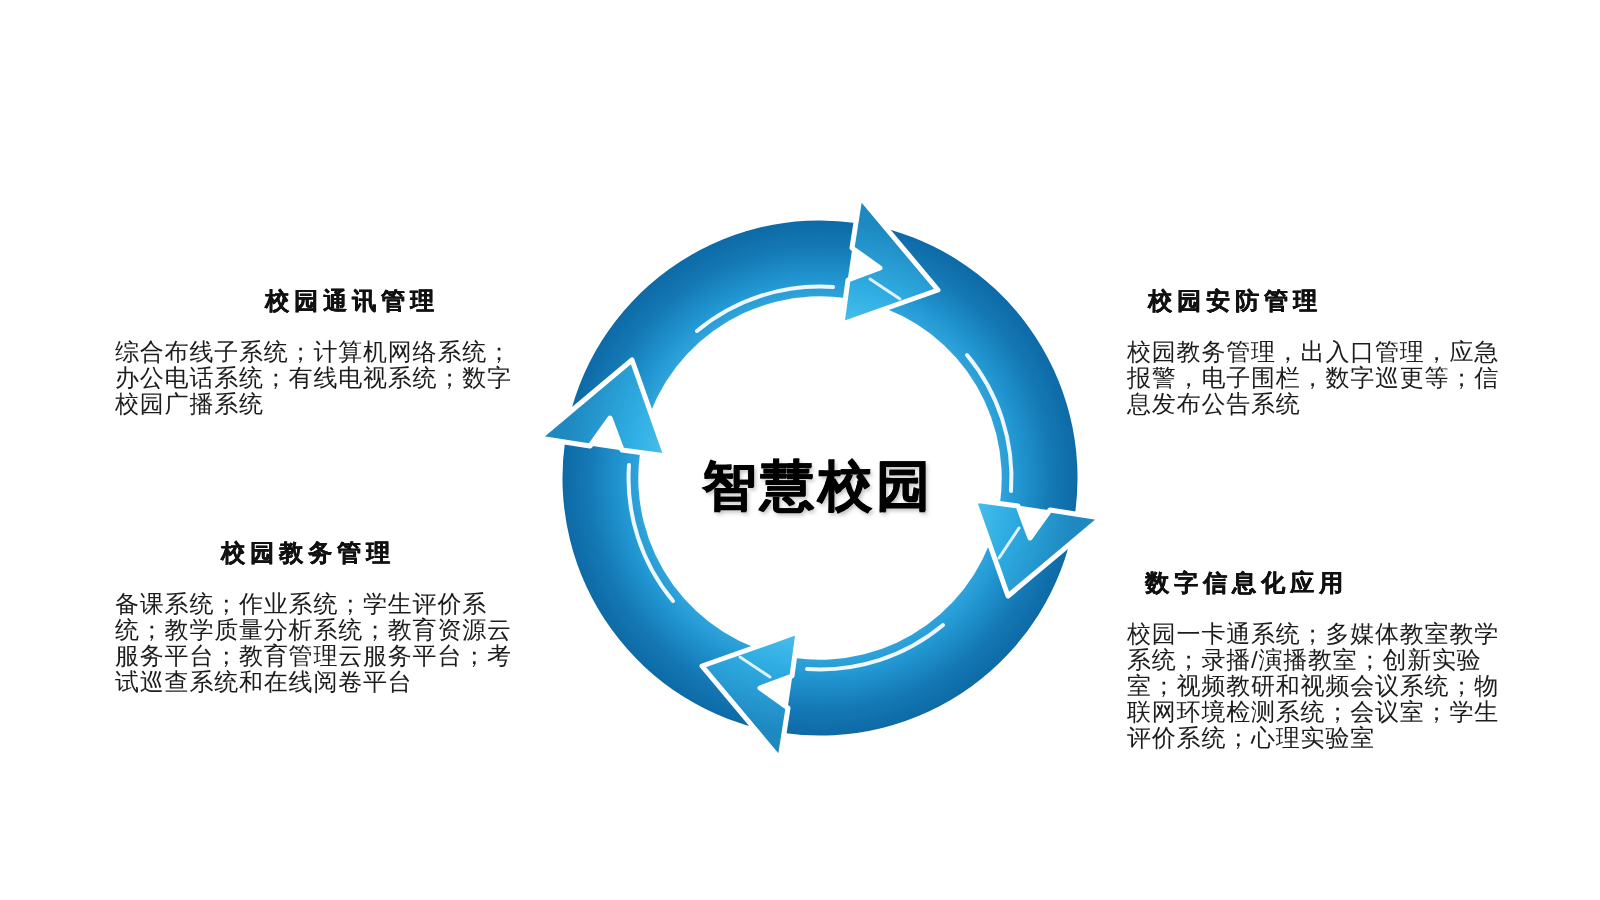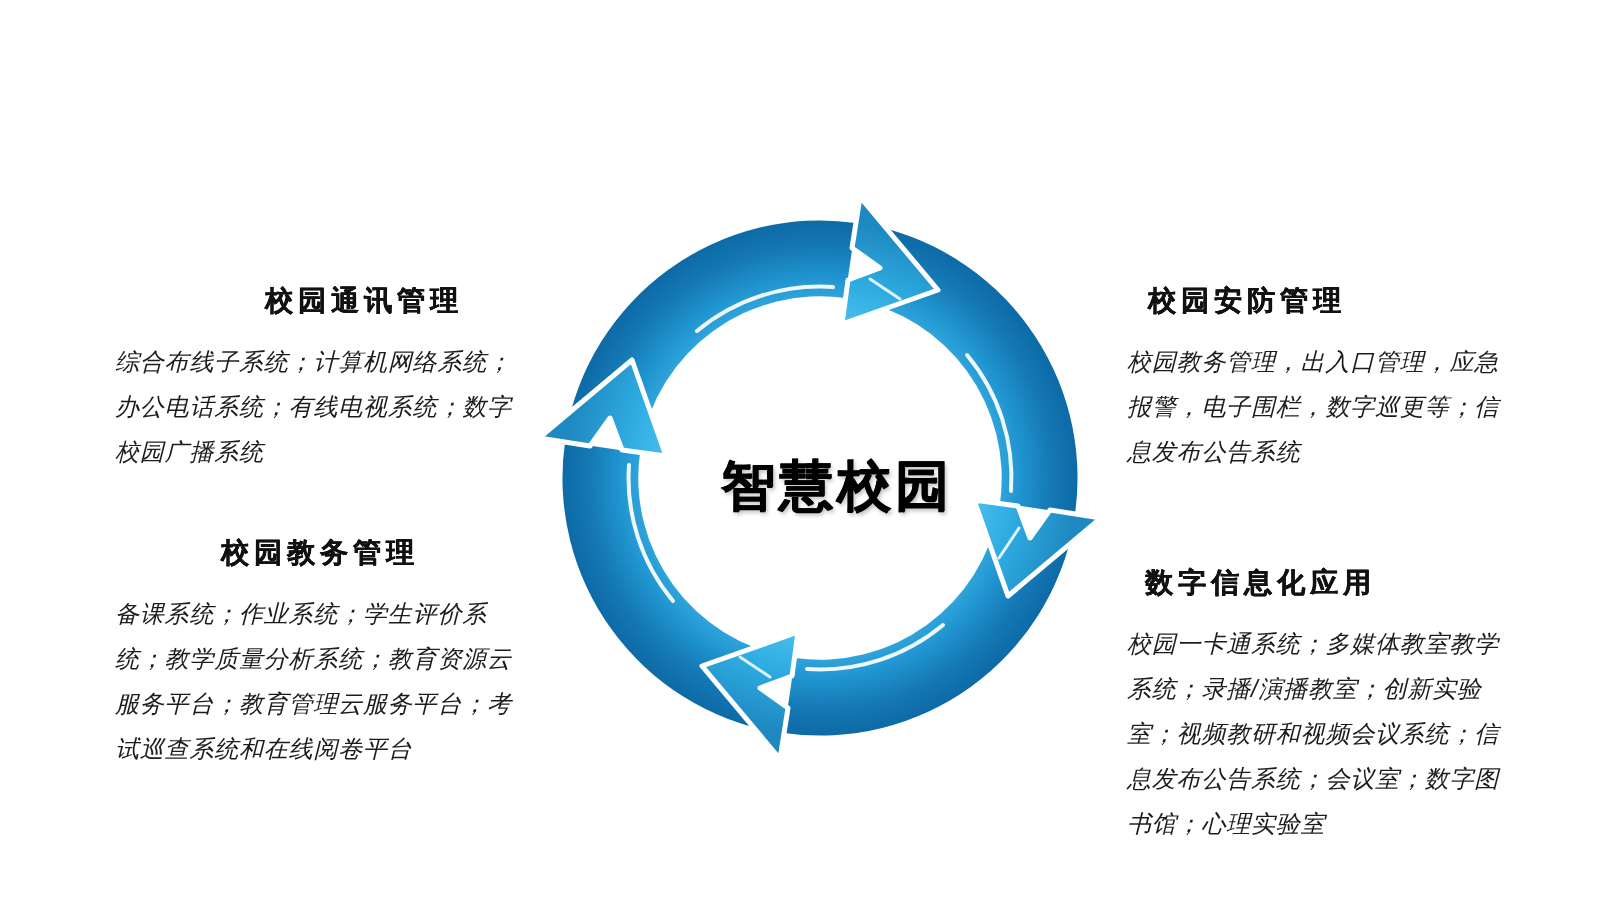--- a/index.html
+++ b/index.html
@@ -2,39 +2,39 @@
 <html><head>
 <meta charset="utf-8">
 <style>
   html,body{margin:0;padding:0;background:#ffffff;}
   .canvas{
     position:relative;width:1600px;height:900px;background:#ffffff;overflow:hidden;
     font-family:"Liberation Sans","DejaVu Sans",sans-serif;
   }
   .section{position:absolute;}
   .section-title{
-    font-size:28px;font-weight:700;color:#111111;letter-spacing:5px;
+    font-size:24px;font-weight:700;color:#111111;letter-spacing:5px;
     line-height:36px;white-space:nowrap;
     text-shadow:0.4px 0 0 #111,0 0.4px 0 #111;
   }
   .section-body{
-    font-size:24px;line-height:45px;color:#1c1c1c;letter-spacing:0.8px;
-    margin-top:20px;text-align:left;font-style:italic;
+    font-size:24px;line-height:26px;color:#1c1c1c;letter-spacing:0.8px;
+    margin-top:20px;text-align:left;
   }
   .sec-tl{left:115px;top:283px;width:400px;}
   .sec-tl .section-title{margin-left:150px;}
   .sec-bl{left:115px;top:535px;width:400px;}
   .sec-bl .section-title{margin-left:106px;}
   .sec-tr{left:1127px;top:283px;width:376px;}
   .sec-tr .section-title{margin-left:21px;}
   .sec-br{left:1127px;top:565px;width:380px;}
   .sec-br .section-title{margin-left:18px;}
   .cycle-wrap{position:absolute;left:535px;top:193px;width:572px;height:572px;}
   .center-label{
-    position:absolute;left:551px;top:450px;width:572px;text-align:center;
+    position:absolute;left:532px;top:450px;width:572px;text-align:center;
     font-size:54px;font-weight:700;color:#000000;letter-spacing:4px;
     text-shadow:0.8px 0 0 #000,0 0.8px 0 #000,2px 3px 4px rgba(0,0,0,0.28);
     white-space:nowrap;
   }
 </style>
 </head>
 <body>
 
 <div class="canvas">
 
@@ -88,16 +88,16 @@
     <div class="section-body">校园教务管理，出入口管理，应急报警，电子围栏，数字巡更等；信息发布公告系统</div>
   </div>
 
   <div class="section sec-bl">
     <div class="section-title">校园教务管理</div>
     <div class="section-body">备课系统；作业系统；学生评价系统；教学质量分析系统；教育资源云服务平台；教育管理云服务平台；考试巡查系统和在线阅卷平台</div>
   </div>
 
   <div class="section sec-br">
     <div class="section-title">数字信息化应用</div>
-    <div class="section-body">校园一卡通系统；多媒体教室教学系统；录播/演播教室；创新实验室；视频教研和视频会议系统；信息发布公告系统；会议室；数字图书馆；心理实验室</div>
+    <div class="section-body">校园一卡通系统；多媒体教室教学系统；录播/演播教室；创新实验室；视频教研和视频会议系统；物联网环境检测系统；会议室；学生评价系统；心理实验室</div>
   </div>
 
 </div>
 
 </body></html>

